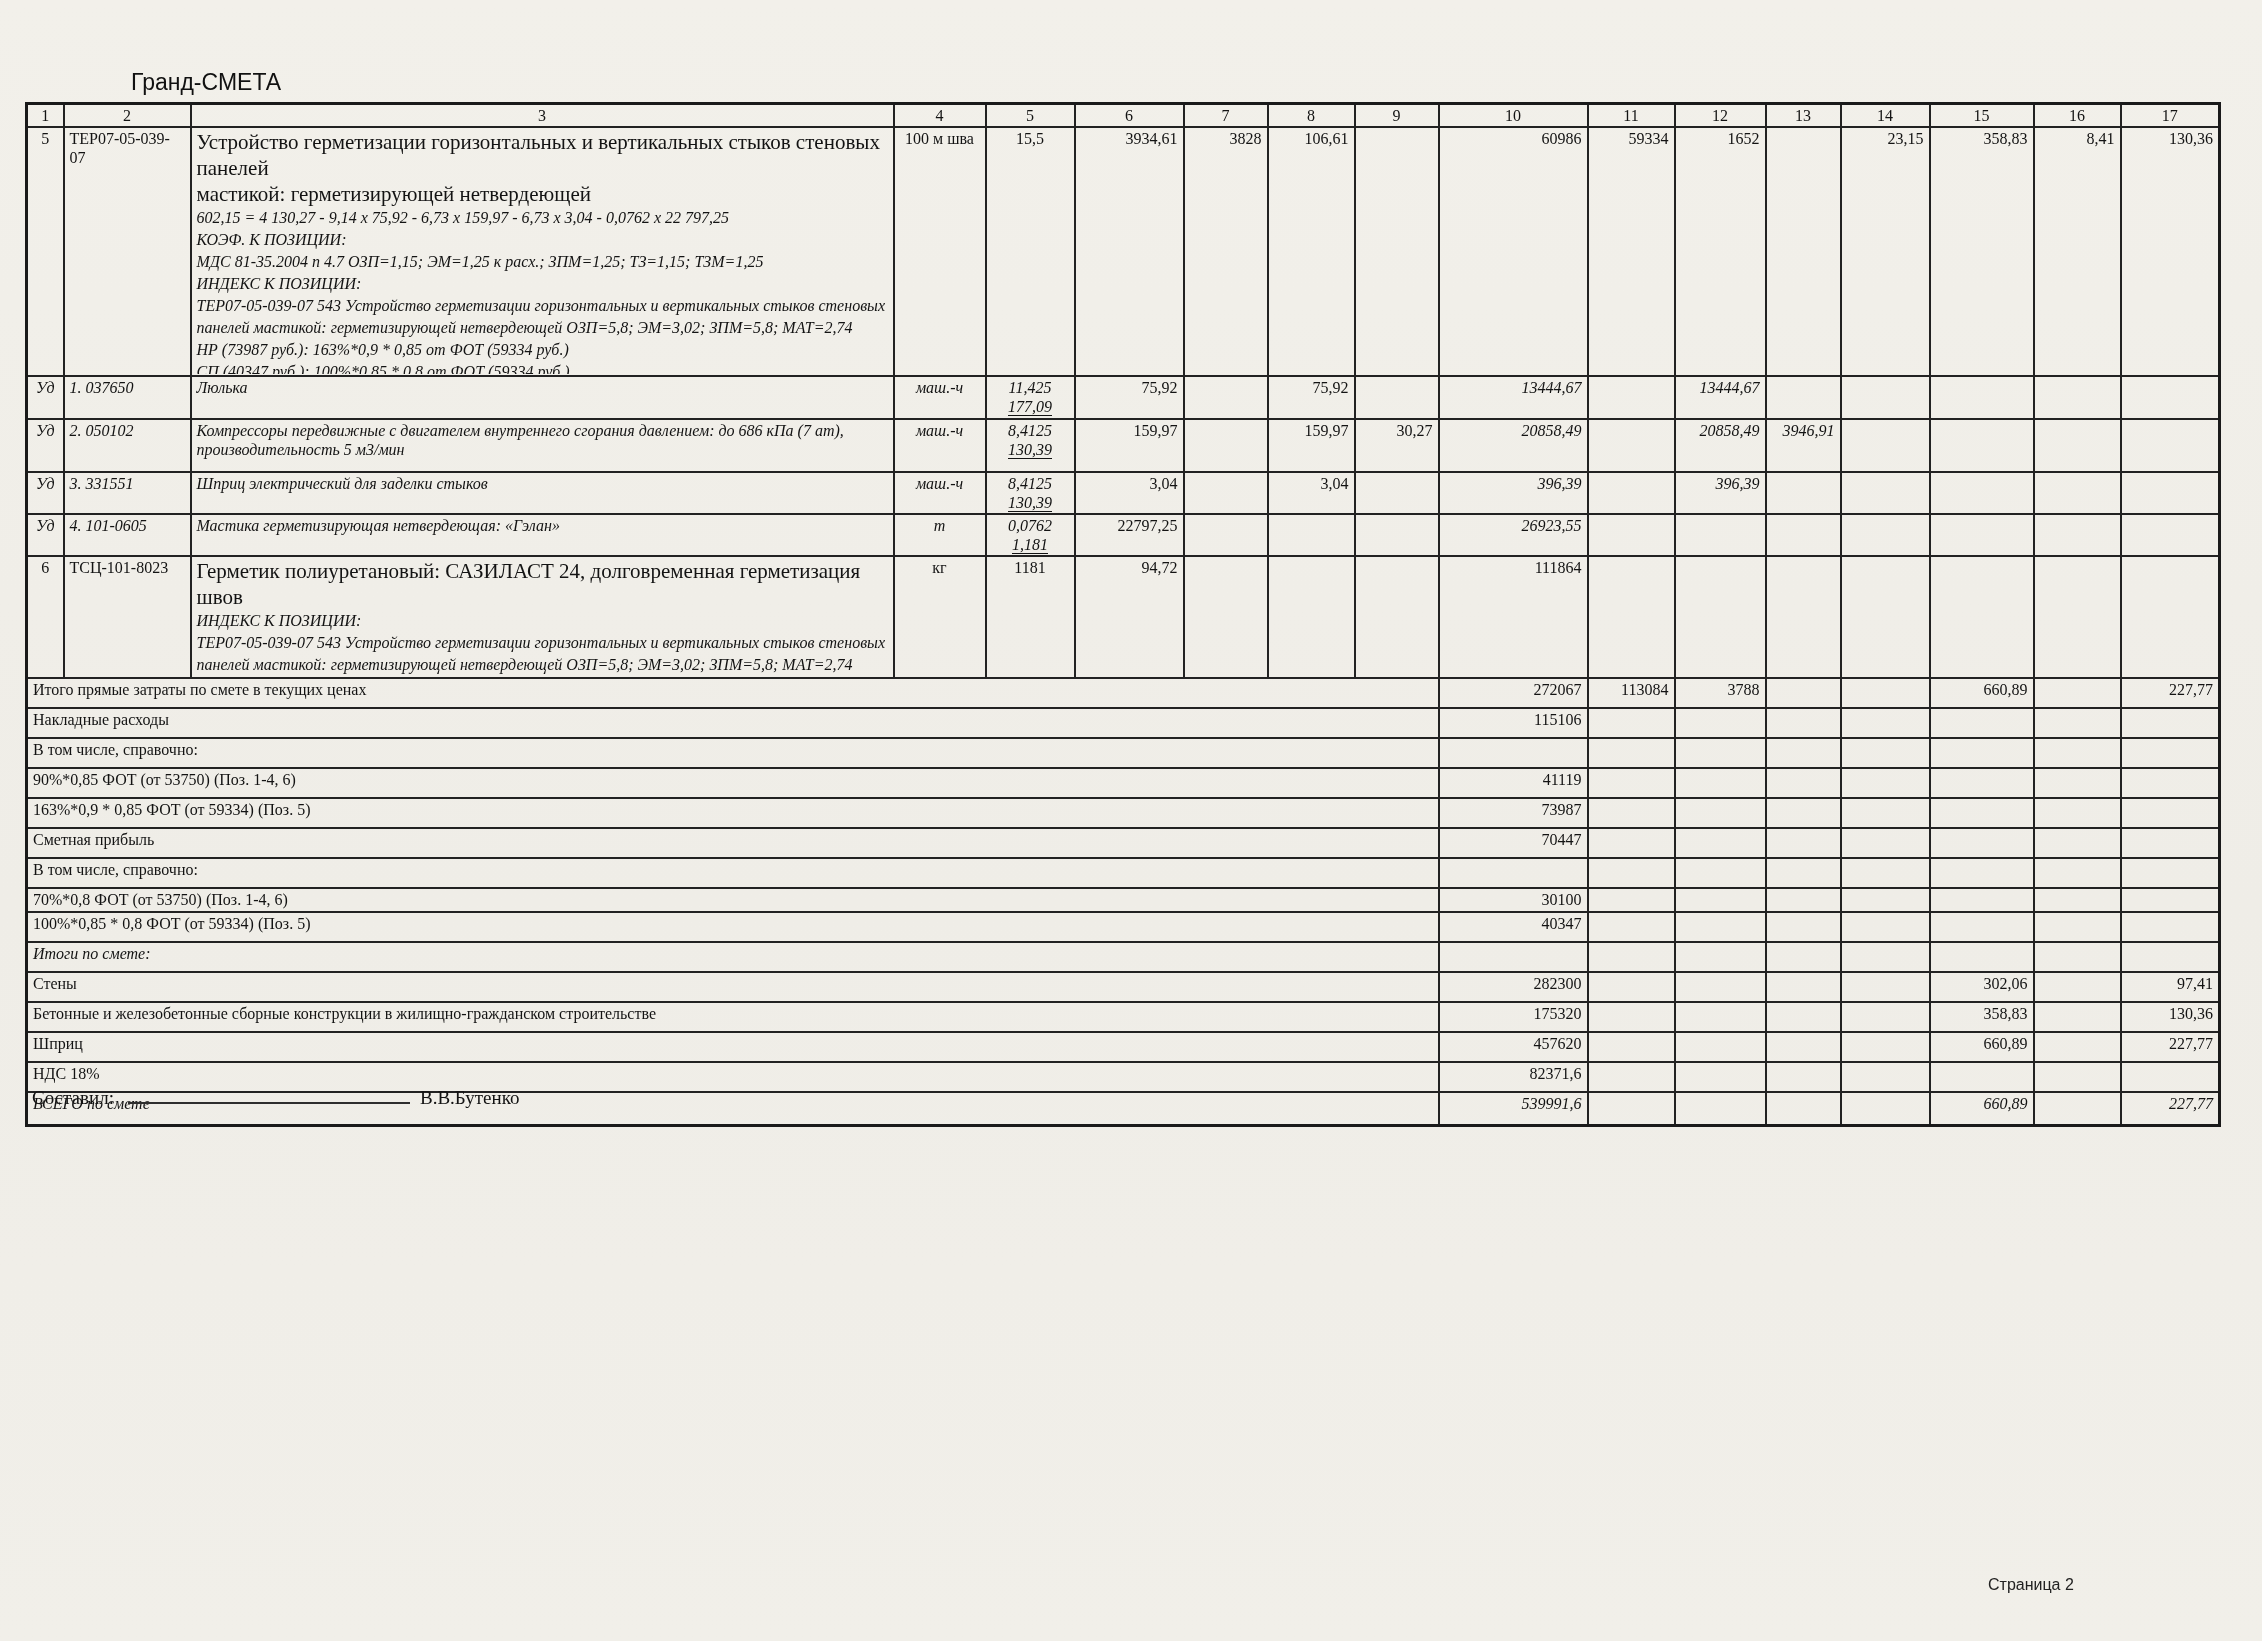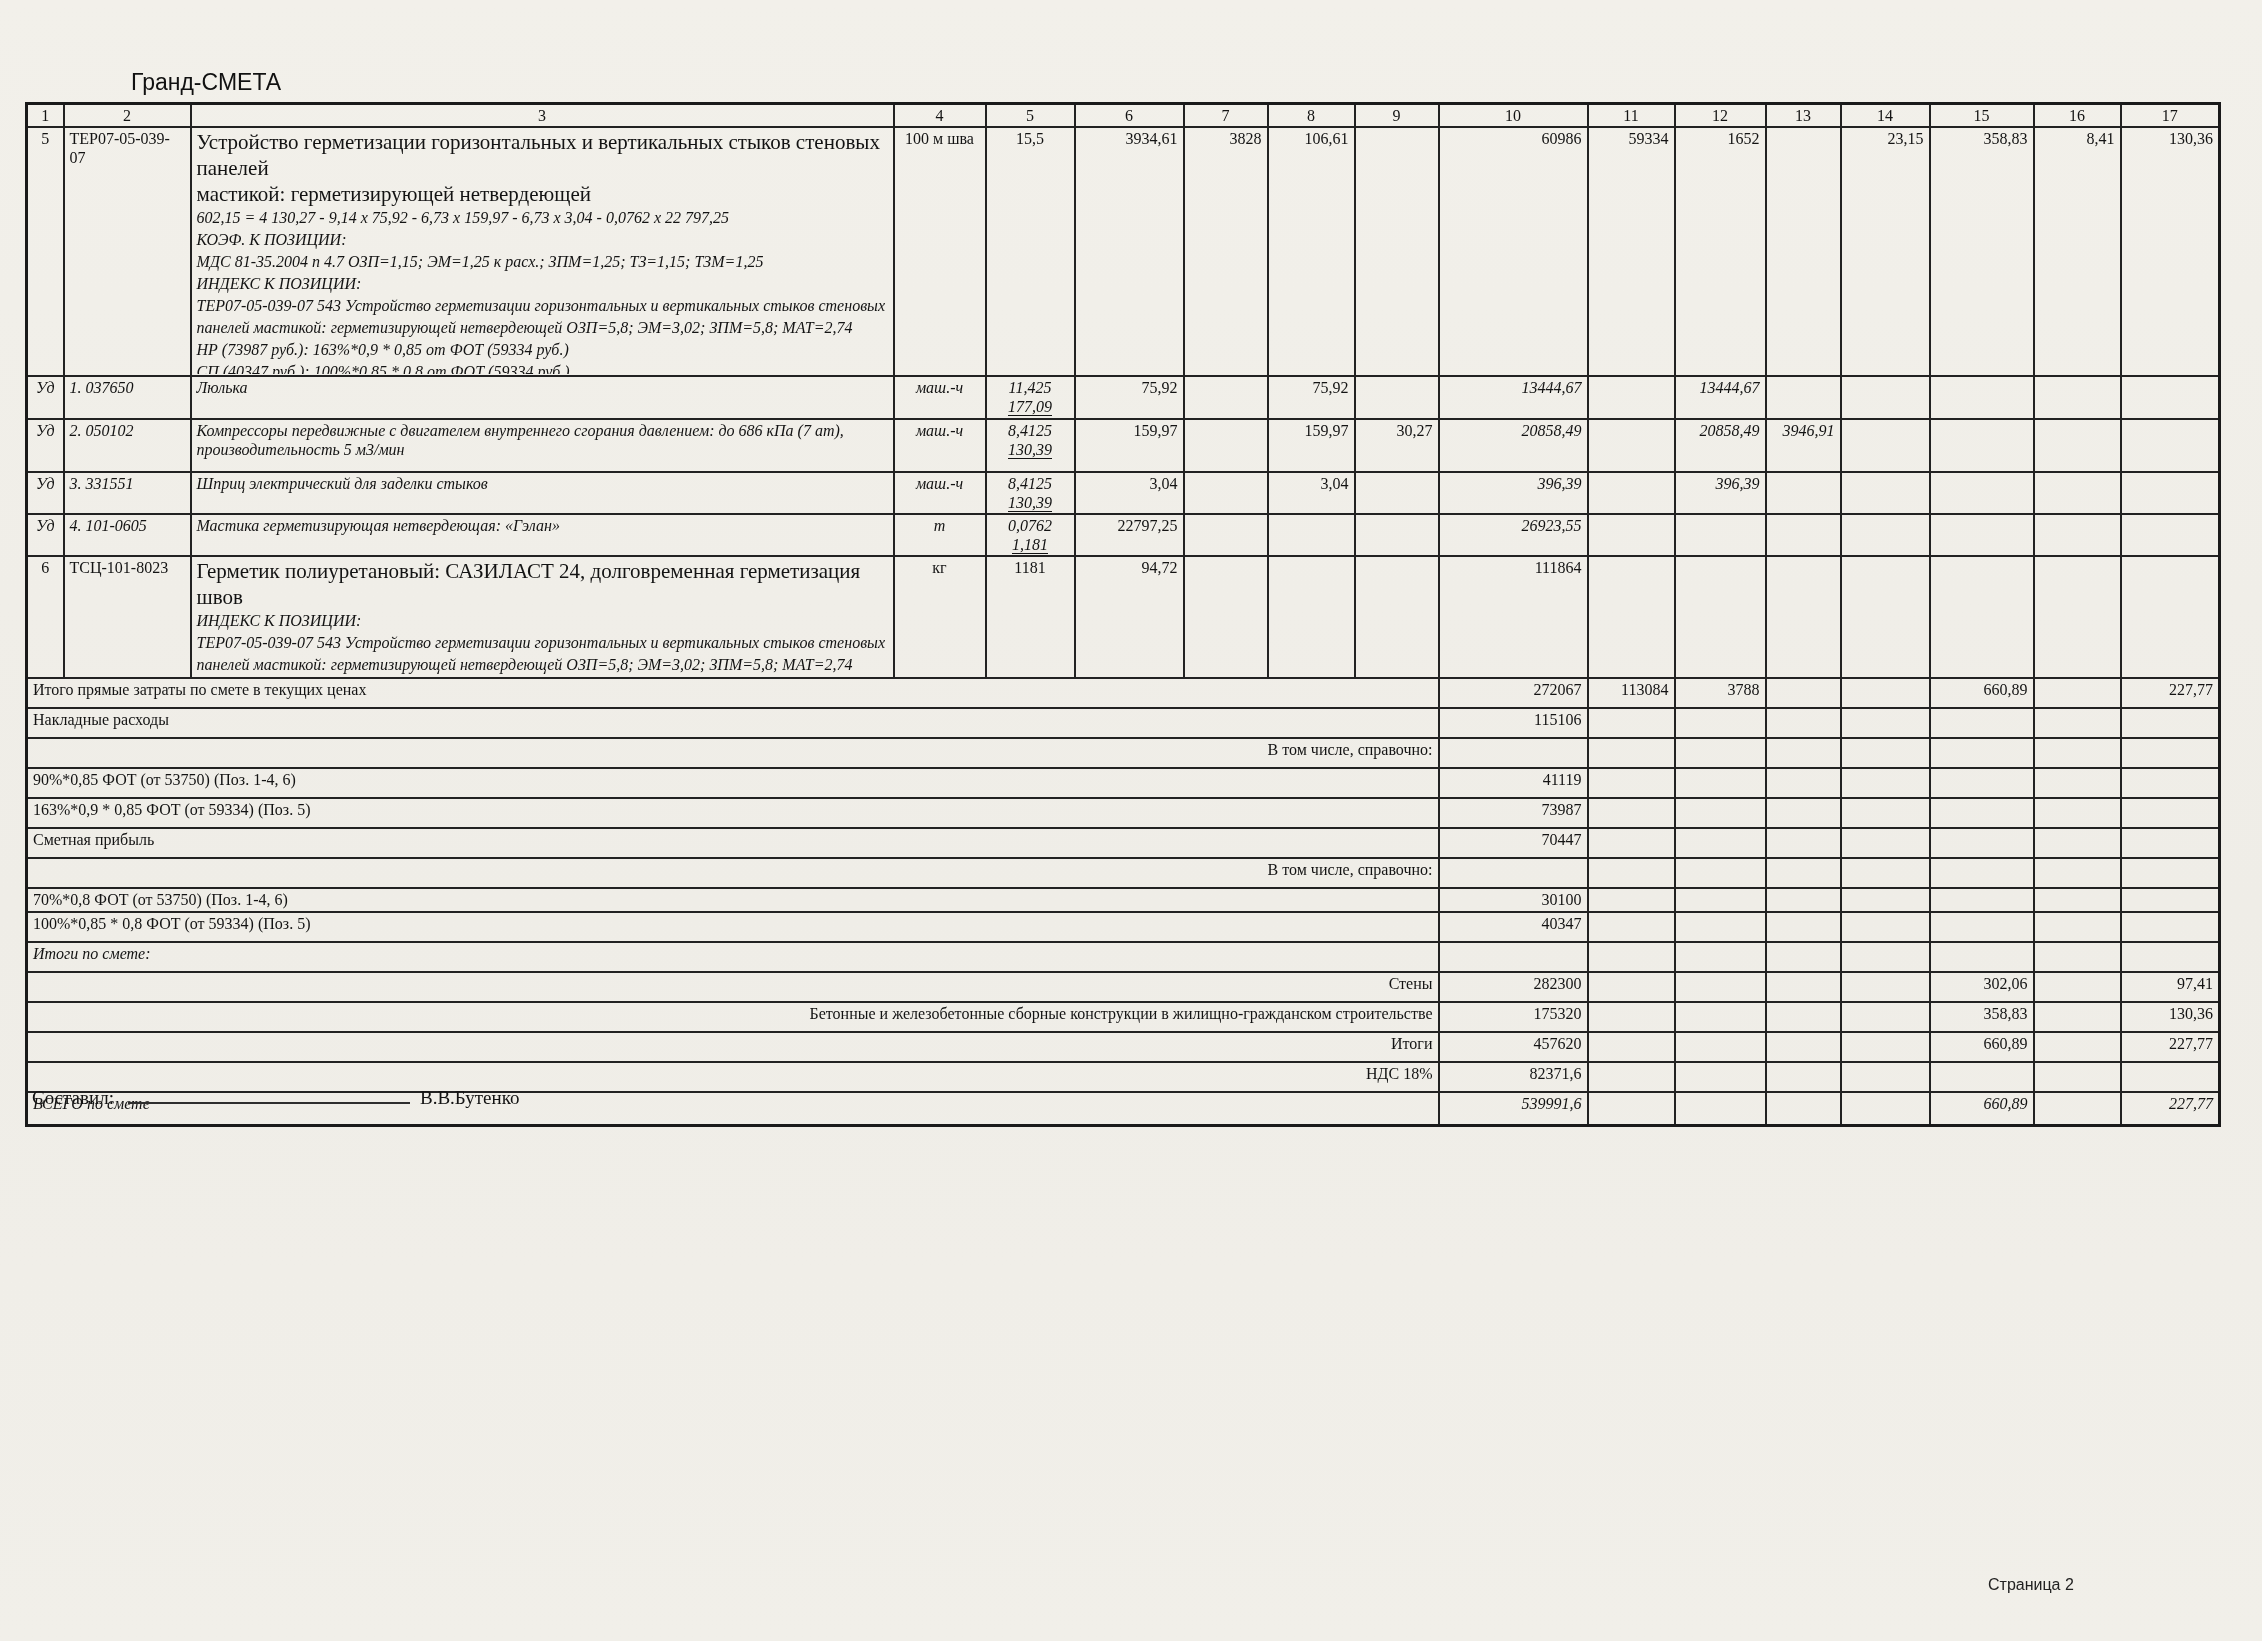--- a/index.html
+++ b/index.html
@@ -26,21 +26,21 @@
   td.ital{font-style:italic;}
   td.code{font-weight:bold;font-size:19px;line-height:24px;}
   td.subcode{font-style:italic;font-size:17px;}
   td.desc-i{font-style:italic;font-size:18px;line-height:23px;}
   td.unit{text-align:center;font-size:17px;}
   td.unit-i{text-align:center;font-style:italic;font-size:16px;}
   td.qty{text-align:center;font-size:17px;}
   td.frac{text-align:center;font-style:italic;font-size:15px;line-height:19px;}
   .und{text-decoration:underline;text-underline-offset:3px;}
   td.lab{font-size:19px;line-height:24px;padding-left:6px;white-space:nowrap;}
-  td.ind1{padding-left:16px;text-align:right;}
+  td.ind1{padding-left:16px;}
   td.ind2{padding-left:28px;}
   td.b{font-weight:bold;font-style:italic;}
   .line.main{font-size:21px;line-height:26px;}
   .line.note{font-style:italic;font-size:16px;line-height:22px;}
   .line.clip{height:13px;overflow:hidden;}
   .signature{position:absolute;left:32px;top:1087px;font-size:19px;}
   .sig-line{display:inline-block;width:282px;height:14px;border-bottom:2px solid #2e2e2e;margin:0 10px 0 14px;}
   .page-num{
     position:absolute;left:1988px;top:1576px;
     font-family:"Liberation Sans",sans-serif;font-size:16px;color:#222;
@@ -362,21 +362,21 @@
             <td class="num">175320</td>
             <td></td>
             <td></td>
             <td></td>
             <td></td>
             <td class="num">358,83</td>
             <td></td>
             <td class="num">130,36</td>
           </tr>
           <tr style="height: 30px;">
-            <td colspan="9" class="lab ind1">Итоги</td>
+            <td colspan="9" class="lab ind1">Шприц</td>
             <td class="num">457620</td>
             <td></td>
             <td></td>
             <td></td>
             <td></td>
             <td class="num">660,89</td>
             <td></td>
             <td class="num">227,77</td>
           </tr>
           <tr style="height: 30px;">

